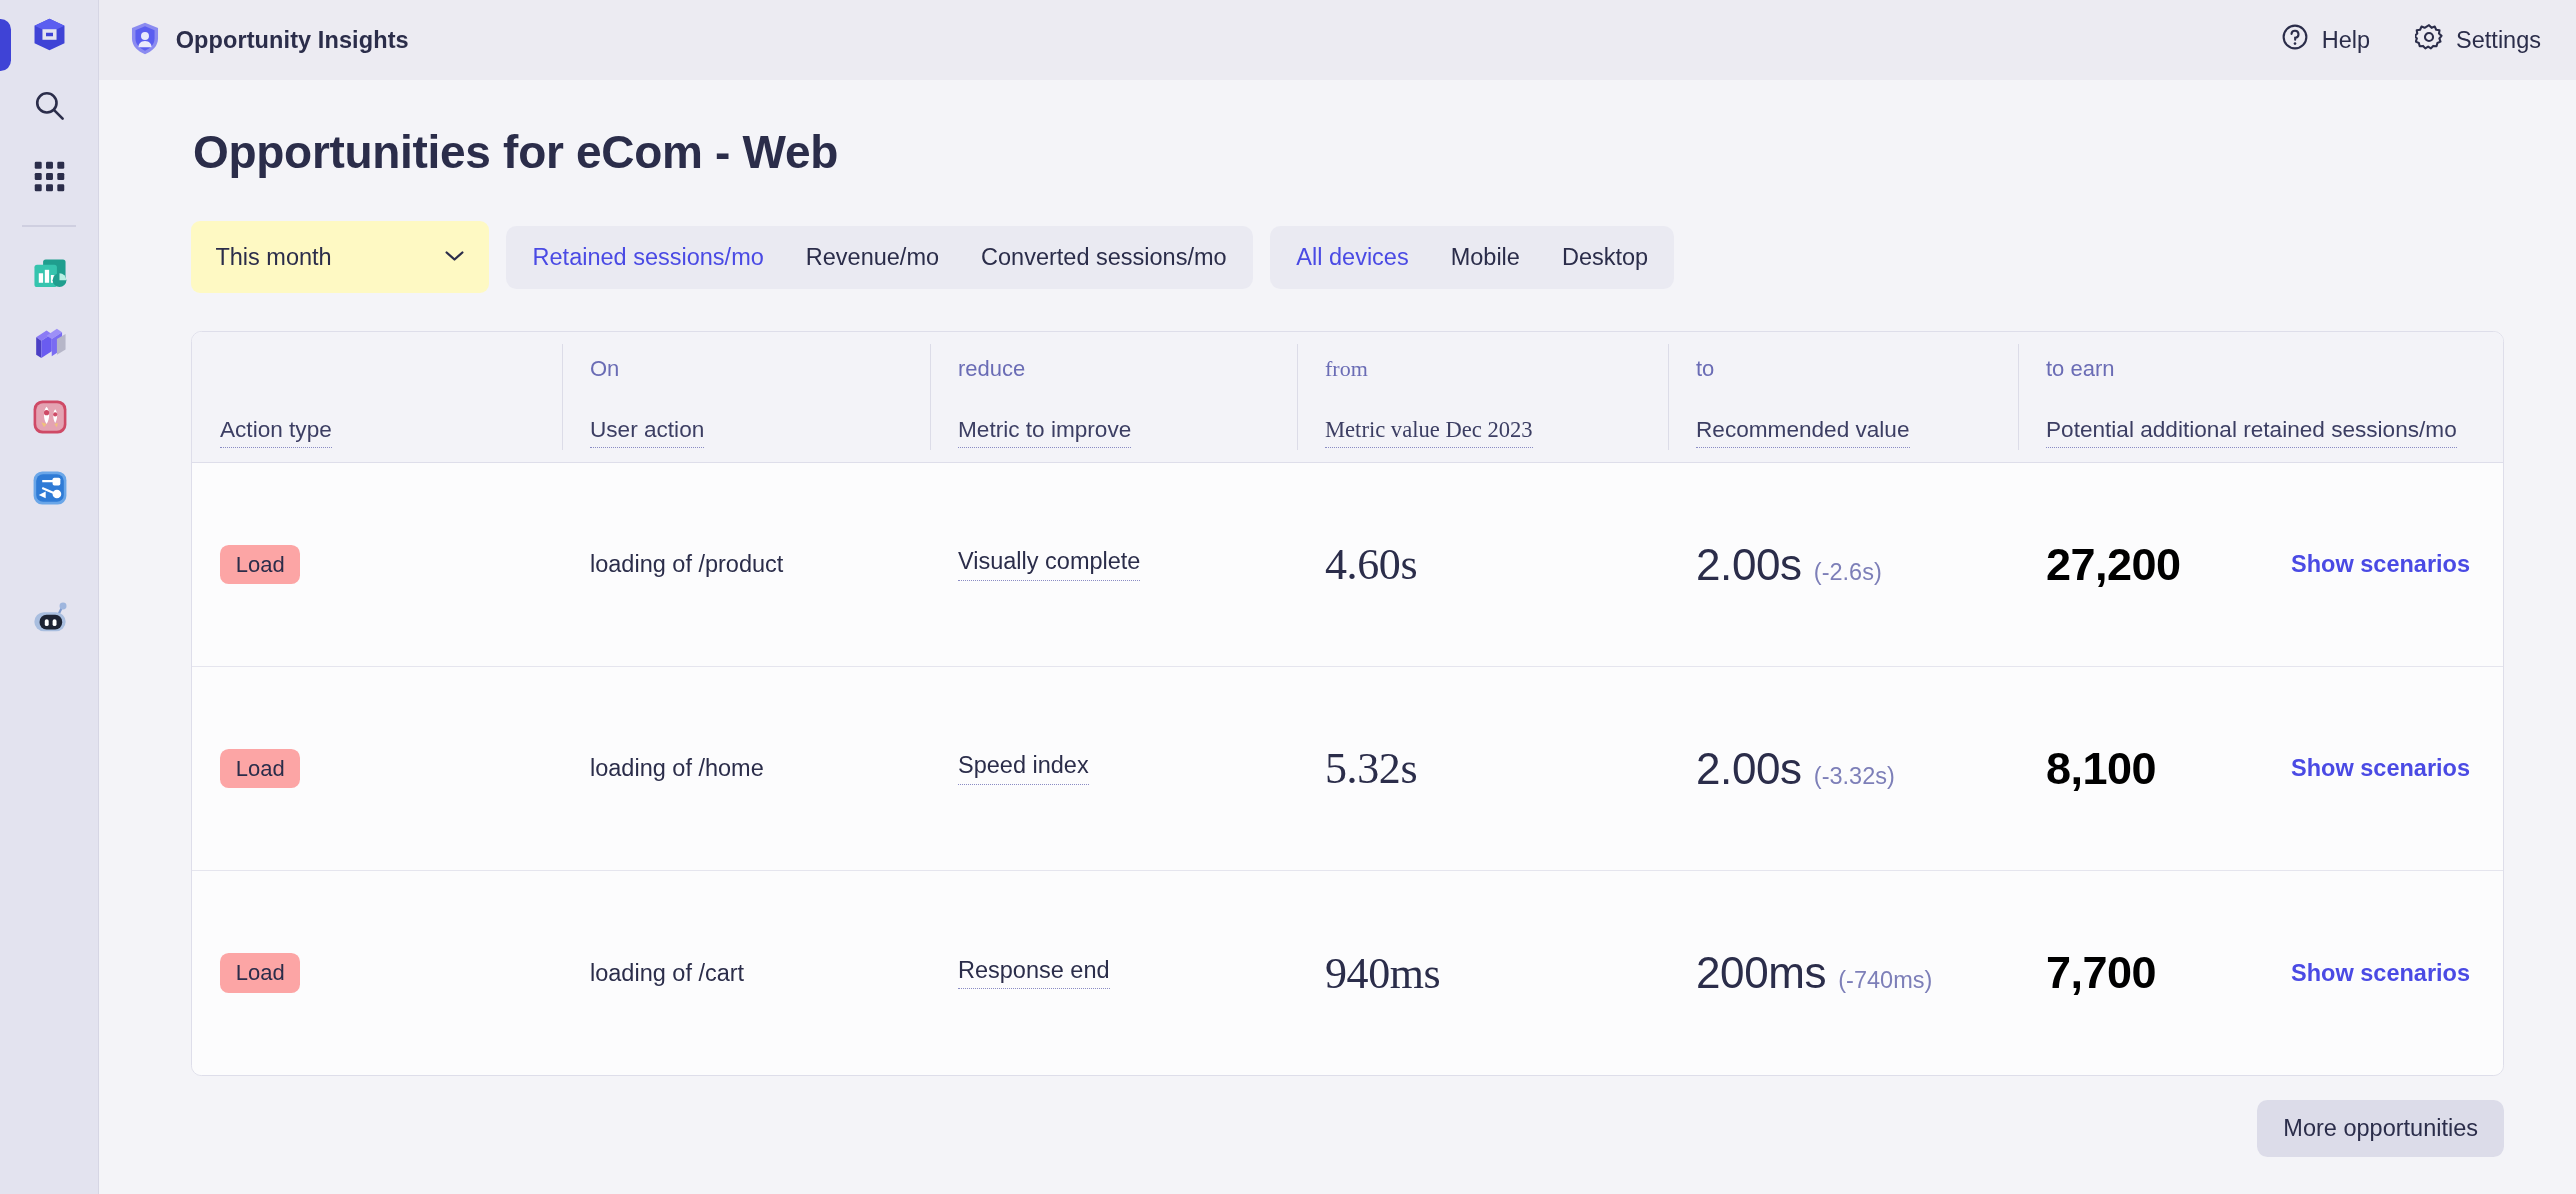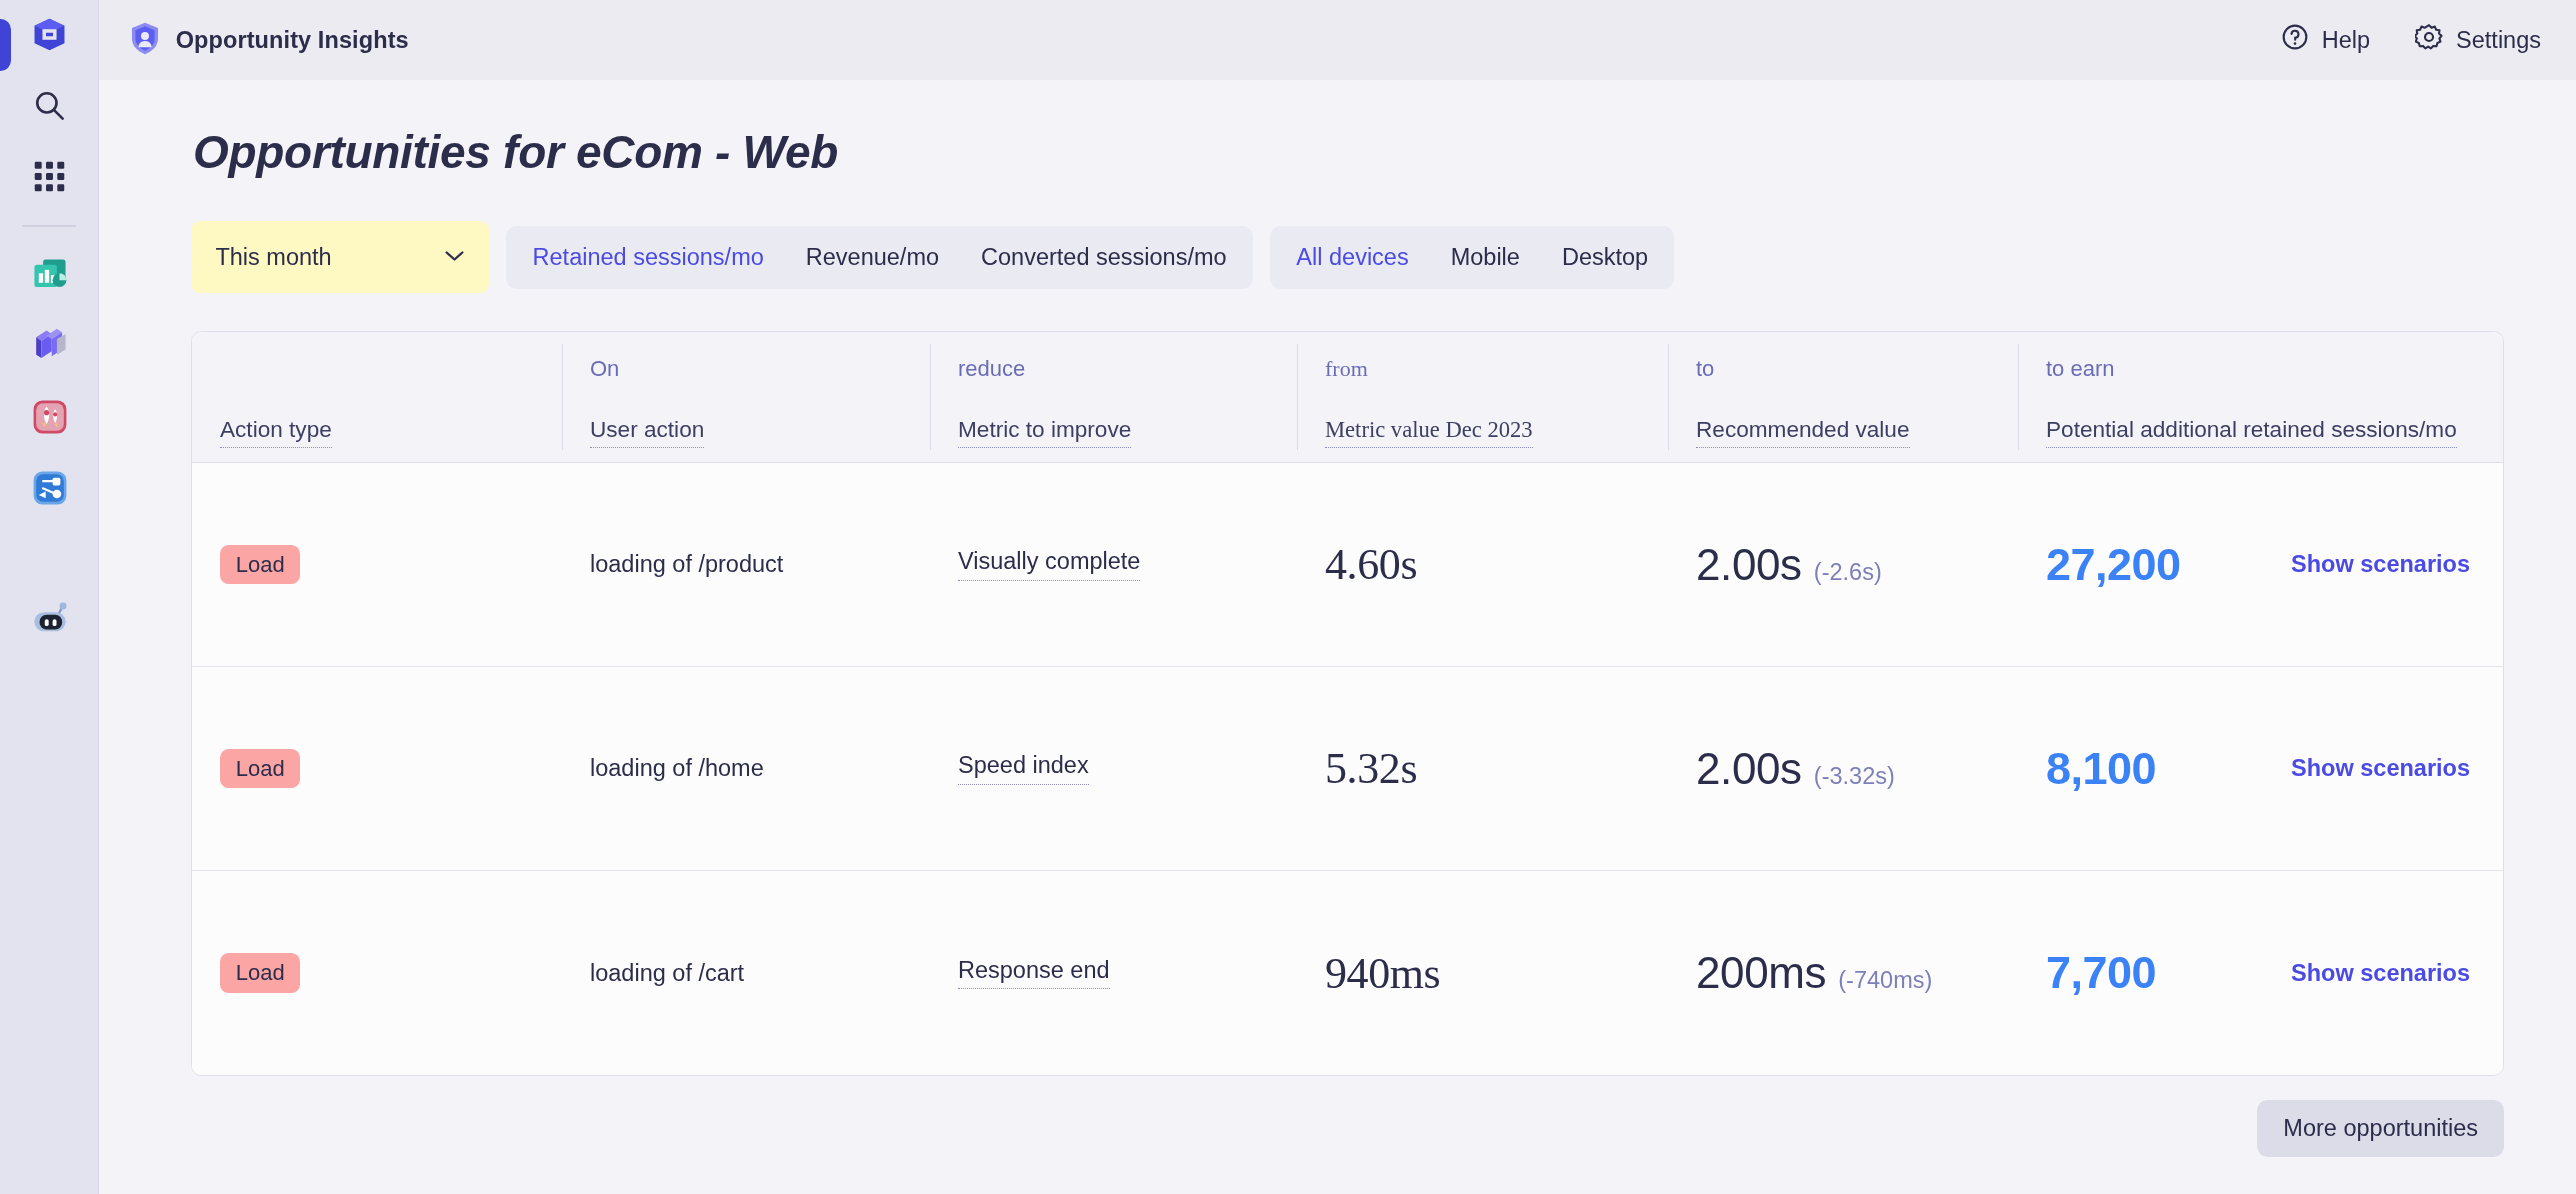--- a/index.html
+++ b/index.html
@@ -66,21 +66,20 @@
     background: #f4f4f8;
     padding: 0 35px 0 33px;
     position: relative;
   }
   .page-title {
     font-size: 46px;
     font-weight: 700;
     color: #2b2d4a;
     letter-spacing: -0.3px;
     margin: 45px 0 0 61px;
-    font-style: italic;
   }
 
   
   .filters {
     display: flex; align-items: center; gap: 17.4px;
     margin: 42px 0 0 59px;
   }
   .select-pill {
     width: 298px; height: 72px;
     background: #fef9c3;
@@ -195,21 +194,21 @@
     font-size: 44px;
     font-weight: 400;
     color: #2b2d4a;
     letter-spacing: -0.4px;
   }
   .num-row { display: flex; align-items: baseline; gap: 12.2px; }
   .num-delta { font-size: 23.5px; color: #7d7fb8; }
   .num-earn {
     font-size: 45px;
     font-weight: 700;
-    color: #3b82f6;
+    color: #000000;
     letter-spacing: -0.5px;
   }
   .scenarios {
     margin-left: auto;
     margin-right: 33px;
     font-size: 23.5px;
     color: #4a4ae4;
     font-weight: 600;
     cursor: pointer;
     white-space: nowrap;

